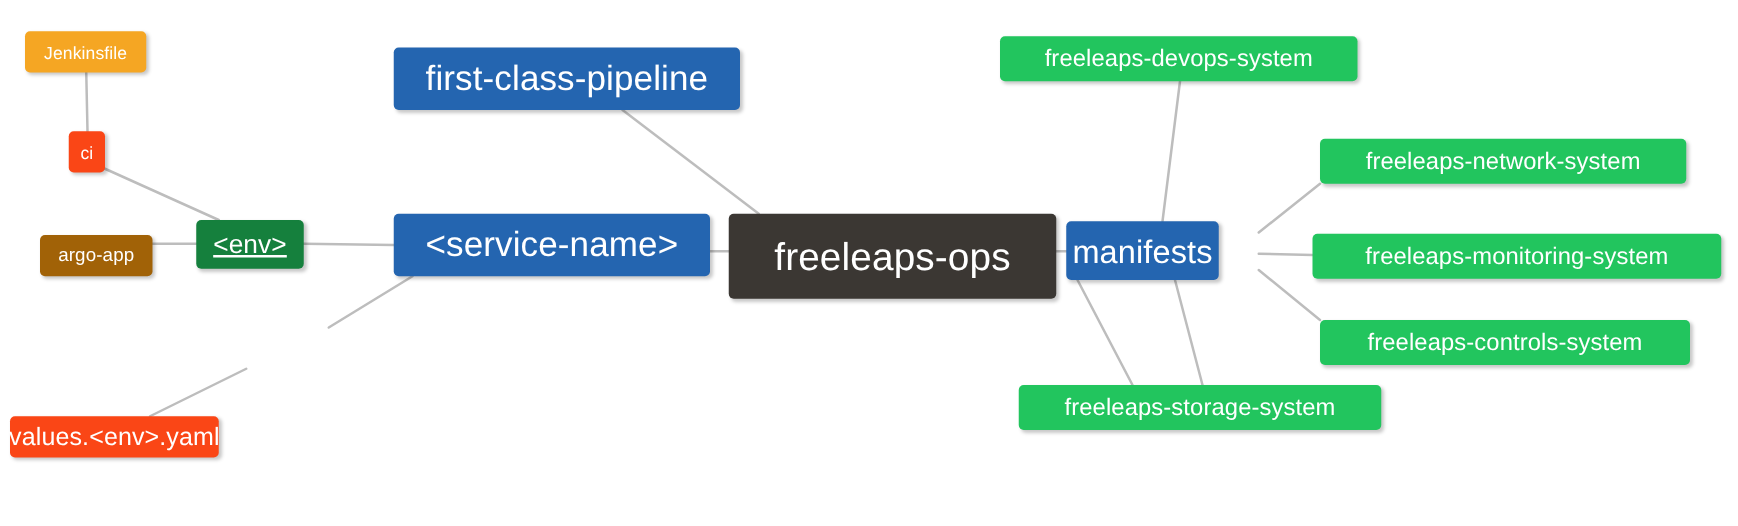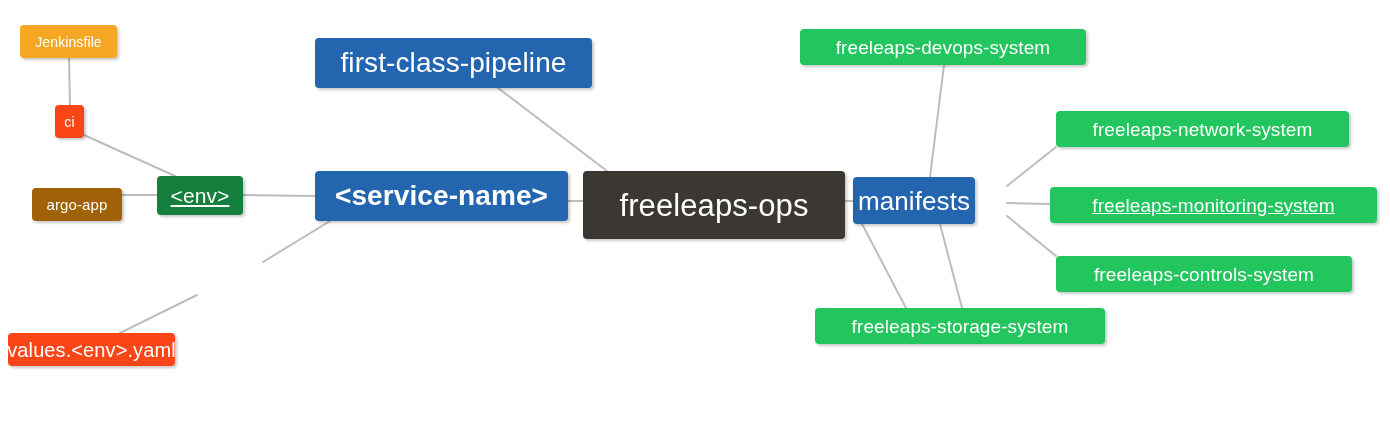--- a/index.html
+++ b/index.html
@@ -72,36 +72,36 @@
     </div>
     <div class="node" style="left: 157px; top: 176px; width: 86px; height: 39px; background: #15803d; font-size: 21px; text-decoration: underline;">
       <span class="node-label">&lt;env&gt;</span>
     </div>
     <div class="node" style="left: 8px; top: 333px; width: 167px; height: 33px; background: rgb(250, 70, 22); font-size: 20px;">
       <span class="node-label">values.&lt;env&gt;.yaml</span>
     </div>
     <div class="node" style="left: 315px; top: 38px; width: 277px; height: 50px; background: rgb(36, 101, 176); font-size: 28px;">
       <span class="node-label">first-class-pipeline</span>
     </div>
-    <div class="node" style="left: 315px; top: 171px; width: 253px; height: 50px; background: rgb(36, 101, 176); font-size: 28px; font-weight: bold;">
+    <div class="node" style="left: 315px; top: 171px; width: 253px; height: 50px; background: rgb(36, 101, 176); font-size: 28px;">
       <span class="node-label">&lt;service-name&gt;</span>
     </div>
     <div class="node" style="left: 583px; top: 171px; width: 262px; height: 68px; background: rgb(59, 55, 51); font-size: 31px;">
       <span class="node-label">freeleaps-ops</span>
     </div>
     <div class="node" style="left: 853px; top: 177px; width: 122px; height: 47px; background: rgb(36, 101, 176); font-size: 26px;">
       <span class="node-label">manifests</span>
     </div>
     <div class="node" style="left: 800px; top: 29px; width: 286px; height: 36px; background: rgb(34, 197, 94); font-size: 19px; align-items: center;">
       <span class="node-label">freeleaps-devops-system</span>
     </div>
     <div class="node" style="left: 1056px; top: 111px; width: 293px; height: 36px; background: rgb(34, 197, 94); font-size: 19px;">
       <span class="node-label">freeleaps-network-system</span>
     </div>
-    <div class="node" style="left: 1050px; top: 187px; width: 327px; height: 36px; background: rgb(34, 197, 94); font-size: 19px; text-decoration: underline;">
+    <div class="node" style="left: 1050px; top: 187px; width: 327px; height: 36px; background: rgb(34, 197, 94); font-size: 19px;">
       <span class="node-label">freeleaps-monitoring-system</span>
     </div>
     <div class="node" style="left: 1056px; top: 256px; width: 296px; height: 36px; background: rgb(34, 197, 94); font-size: 19px;">
       <span class="node-label">freeleaps-controls-system</span>
     </div>
     <div class="node" style="left: 815px; top: 308px; width: 290px; height: 36px; background: rgb(34, 197, 94); font-size: 19px;">
       <span class="node-label">freeleaps-storage-system</span>
     </div>
   </div>
 

